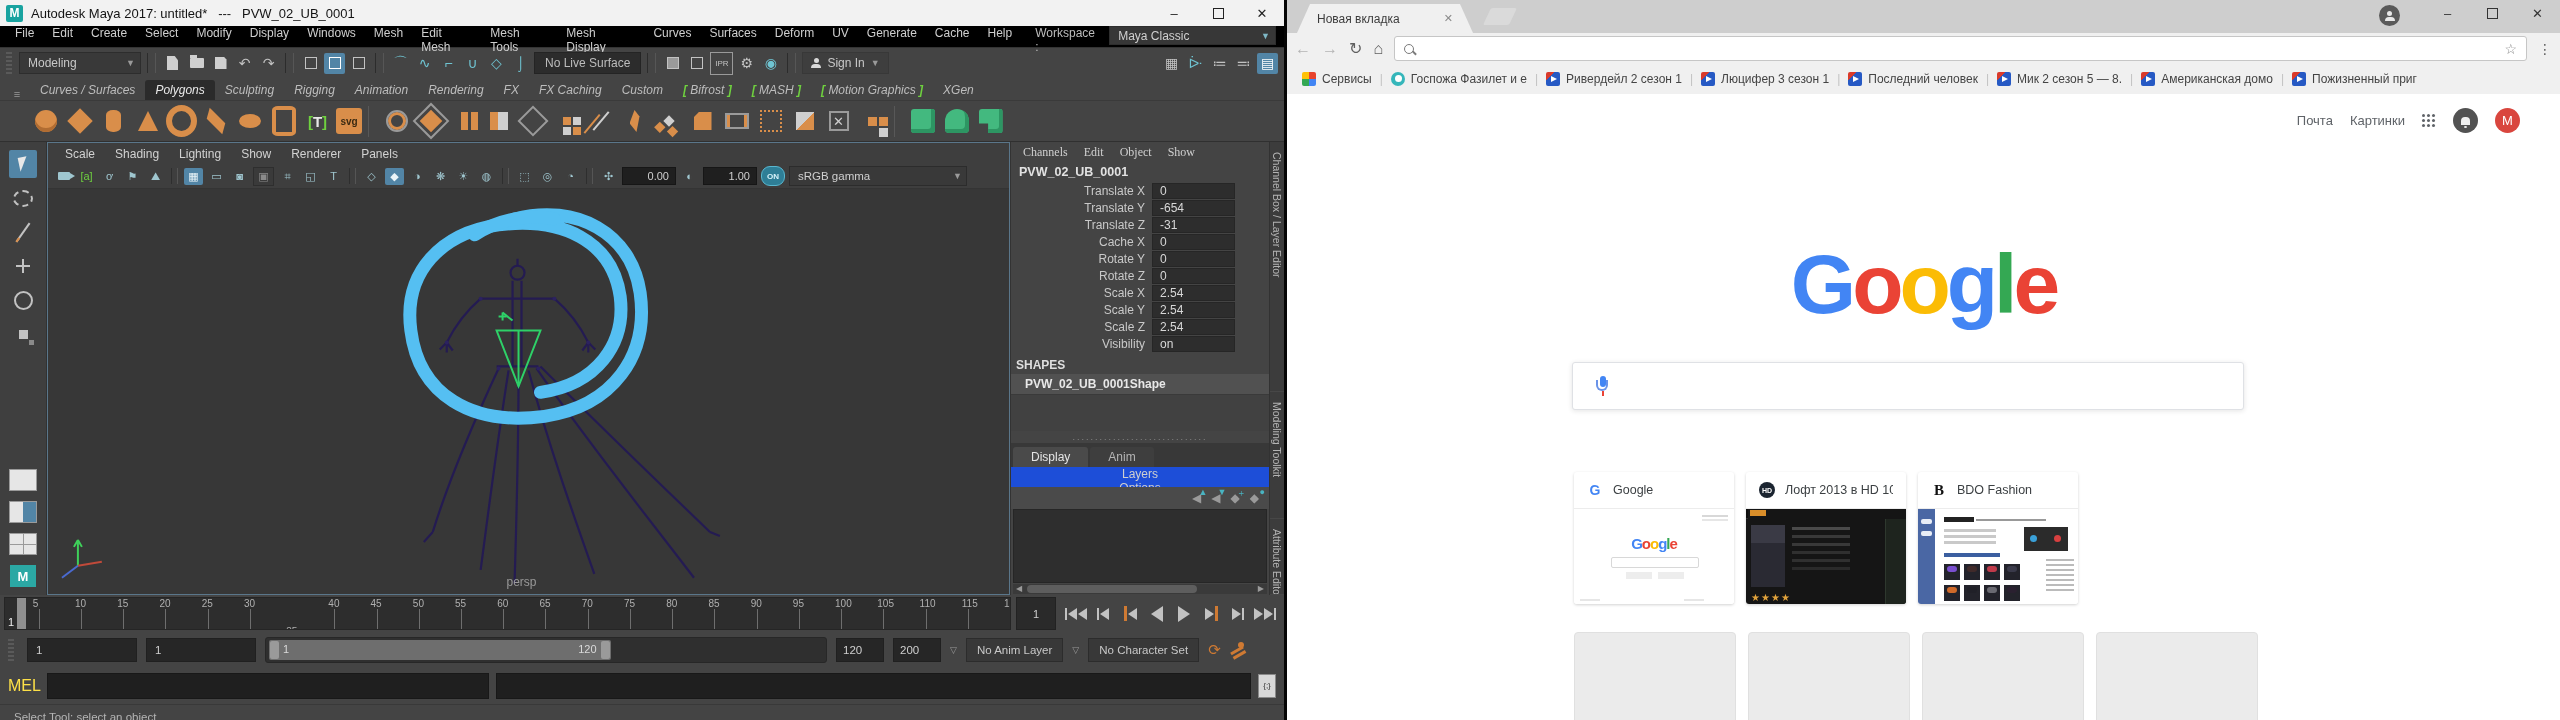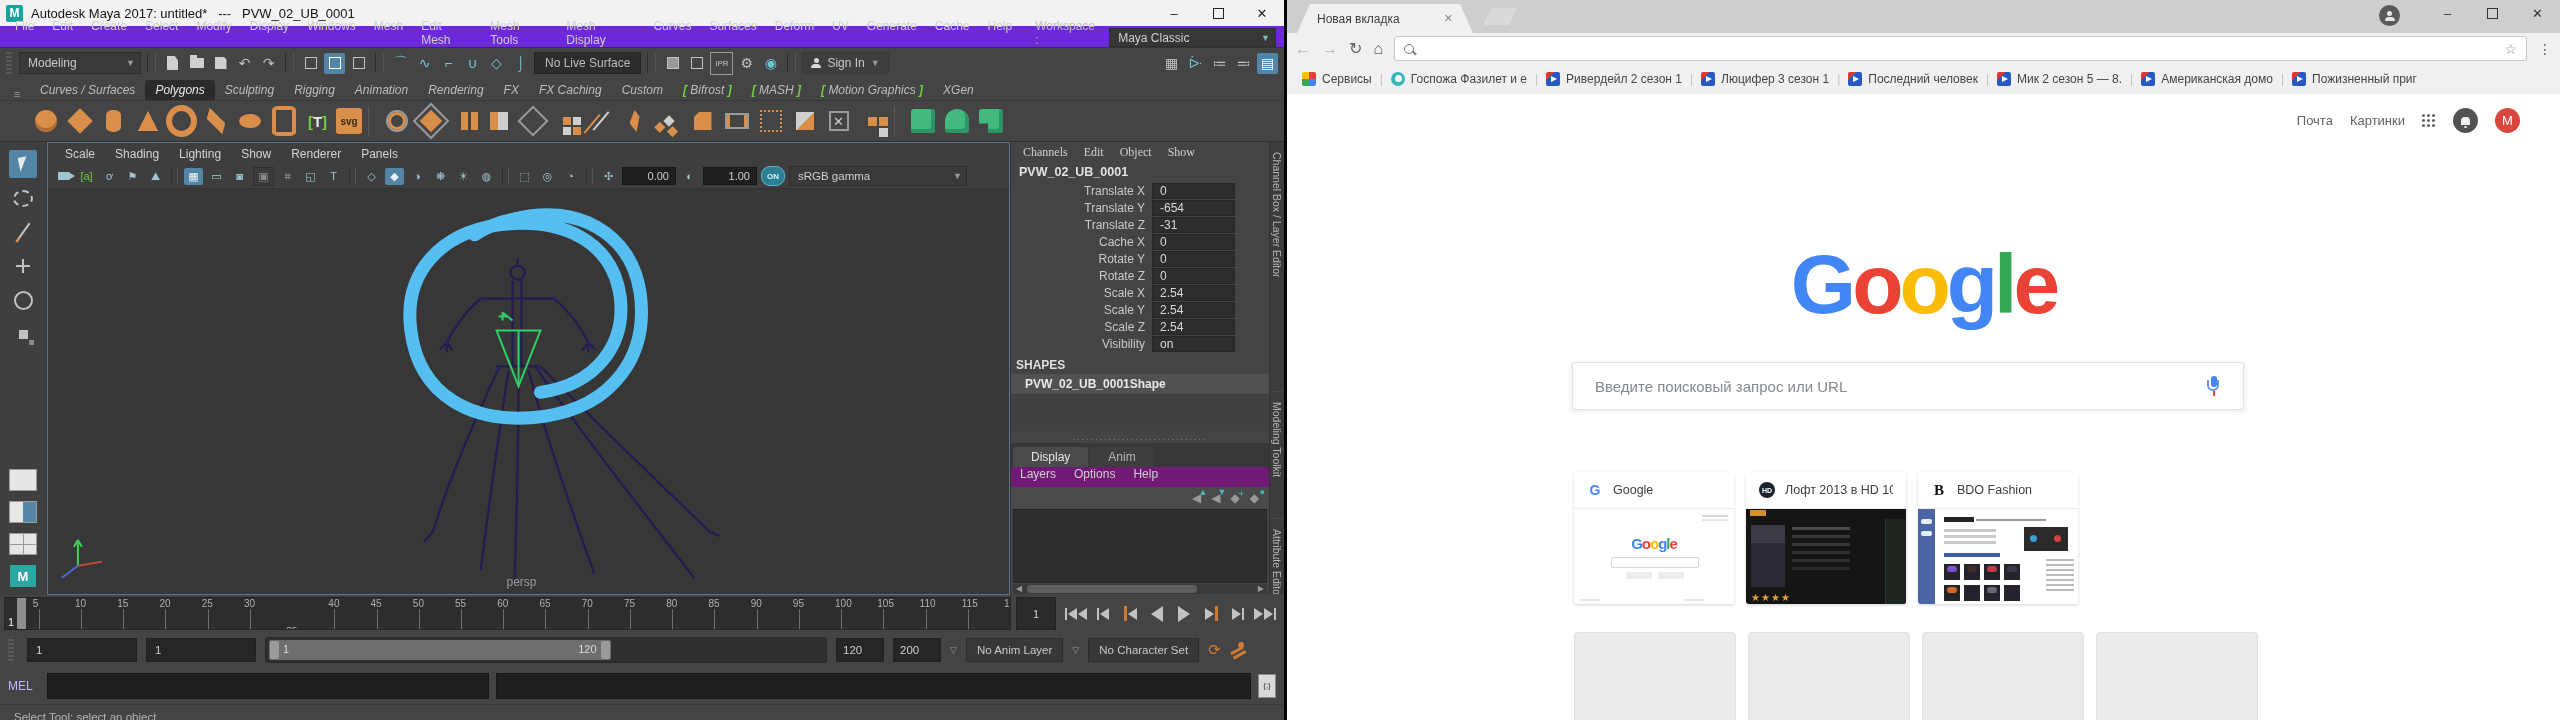--- a/index.html
+++ b/index.html
@@ -7,21 +7,21 @@
   .screen{position:absolute;left:0;top:0;width:2560px;height:720px;}
   
   .maya{position:absolute;left:0;top:0;width:1284px;height:720px;background:#434343;color:#c8c8c8;}
   .m-title{height:26px;background:#f2f2f2;color:#141414;font-size:13px;display:flex;align-items:center;padding-left:6px;}
   .m-appicon{width:17px;height:17px;background:#19a3a0;color:#fff;font-weight:bold;font-size:12px;
     display:flex;align-items:center;justify-content:center;border-radius:2px;}
   .m-title-text{margin-left:8px;white-space:pre;}
   .m-title-sp{flex:1;}
   .winbtn{width:44px;height:26px;display:flex;align-items:center;justify-content:center;color:#222;font-size:13px;}
   .maxbox{width:9px;height:9px;border:1px solid #222;}
-  .m-menubar{height:21px;background:#6d28d9;border-bottom:1px solid #343434;display:flex;align-items:flex-end;font-size:12px;color:#cfcfcf;padding-left:6px;}
+  .m-menubar{height:21px;background:#000000;border-bottom:1px solid #343434;display:flex;align-items:flex-start;font-size:12px;color:#cfcfcf;padding-left:6px;}
   .m-menu-item{padding:0 9px;cursor:default;}
   .ws-label{color:#bdbdbd;margin-left:14px;}
   .ws-select{width:158px;height:17px;background:#373737;border:1px solid #2e2e2e;margin:0 8px;display:flex;align-items:center;padding-left:8px;color:#d0d0d0;}
   .ws-select .dd{margin-left:auto;color:#7fb8c6;font-size:9px;padding-right:5px;}
   .m-status{height:30px;background:#444;display:flex;align-items:center;padding:0 6px;font-size:12px;gap:3px;}
   .grip{width:6px;height:22px;background:repeating-linear-gradient(#5a5a5a 0 2px,transparent 2px 4px);margin-right:4px;}
   .mode-select{width:112px;height:20px;background:#393939;border:1px solid #2d2d2d;display:flex;align-items:center;padding-left:8px;}
   .mode-select .dd{margin-left:auto;color:#9a9a9a;font-size:9px;padding-right:5px;}
   .sl-sep{width:7px;height:20px;border-left:1px solid #2c2c2c;border-right:1px solid #565656;margin:0 3px;}
   .sl-ic{width:21px;height:21px;display:flex;align-items:center;justify-content:center;color:#c2c2c2;font-size:14px;position:relative;}
@@ -119,21 +119,21 @@
   .cb-row{height:17px;display:flex;align-items:center;justify-content:flex-end;padding-right:34px;}
   .cb-lbl{color:#c9c9c9;margin-right:7px;}
   .cb-val{width:74px;height:14px;background:#2d2d2d;border:1px solid #262626;color:#d8d8d8;padding-left:7px;display:flex;align-items:center;}
   .cb-shapes{height:18px;font-weight:bold;color:#dedede;padding-left:5px;display:flex;align-items:center;margin-top:4px;}
   .cb-shapename{height:20px;background:#515151;font-weight:bold;color:#e8e8e8;padding-left:14px;display:flex;align-items:center;}
   .cb-void{height:36px;background:#414141;border-top:1px solid #3a3a3a;}
   .cb-dots{height:12px;color:#8a8a8a;font-size:9px;letter-spacing:2px;text-align:center;line-height:12px;}
   .lay-tabs{height:24px;background:#383838;display:flex;align-items:flex-end;padding-left:2px;gap:2px;}
   .lay-tab{padding:3px 18px;background:#3e3e3e;color:#b5b5b5;border-radius:3px 3px 0 0;}
   .lay-tab.active{background:#4a4a4a;color:#e4e4e4;}
-  .lay-menus{height:20px;display:flex;color:#cfcfcf;background:#701a75;}
+  .lay-menus{height:20px;display:flex;align-items:center;color:#cfcfcf;background:#1d4ed8;flex-direction:column;}
   .lay-menus span{padding:0 9px;}
   .lay-icons{height:22px;display:flex;align-items:center;justify-content:flex-end;gap:10px;padding-right:10px;background:#4a4a4a;}
   .lyr-ic{color:#9a9a9a;font-size:12px;position:relative;}
   .lyr-ic i{position:absolute;right:-6px;top:-4px;font-style:normal;color:#49b4c2;font-size:9px;}
   .lay-list{height:72px;background:#2e2e2e;border:1px solid #262626;margin:0 2px;}
   .lay-scroll{height:10px;margin:1px 2px;background:#3a3a3a;position:relative;}
   .lay-scroll .thumb{position:absolute;left:14px;top:1px;width:170px;height:8px;background:#5e5e5e;border-radius:4px;}
   .lay-scroll .arr{position:absolute;top:1px;color:#9a9a9a;font-size:8px;line-height:8px;}
   
   .side-tabs{width:14px;background:#3c3c3c;border-left:1px solid #323232;display:flex;flex-direction:column;}
@@ -163,21 +163,21 @@
   .rg-inner .lab{position:absolute;top:3px;color:#dadada;font-size:11px;}
   .rg-sm{width:40px;height:22px;background:#262626;border:1px solid #202020;color:#cfcfcf;display:flex;align-items:center;padding-left:6px;}
   .rg-dd{color:#9a9a9a;font-size:9px;}
   .rg-box{height:22px;background:#383838;border:1px solid #2c2c2c;color:#c8c8c8;display:flex;align-items:center;padding:0 10px;white-space:nowrap;}
   .rg-ic{color:#cf7a33;font-size:15px;}
   .runman{width:16px;height:16px;position:relative;}
   .runman:before{content:"";position:absolute;left:8px;top:0;width:6px;height:6px;border-radius:50%;background:#cf7a33;}
   .runman:after{content:"";position:absolute;left:0;top:7px;width:14px;height:3px;background:#cf7a33;transform:rotate(-30deg);box-shadow:0 5px 0 #cf7a33;}
   
   .m-mel{height:37px;display:flex;align-items:center;gap:7px;background:#444;padding:0 8px;}
-  .mel-label{color:#c4b5fd;font-size:12px;width:32px;}
+  .mel-label{color:#fde047;font-size:16px;width:32px;}
   .mel-input{width:440px;height:24px;background:#1f1f1f;border:1px solid #181818;}
   .mel-output{flex:1;height:24px;background:#1f1f1f;border:1px solid #181818;}
   .mel-ic{width:16px;height:22px;background:#d8d8d8;border:1px solid #8a8a8a;color:#333;font-size:8px;display:flex;align-items:center;justify-content:center;}
   .m-help{height:23px;background:#444;border-top:1px solid #393939;color:#b5b5b5;font-size:11.5px;display:flex;align-items:center;padding-left:14px;}
   
   .browser{position:absolute;left:1287px;top:0;width:1273px;height:720px;background:#cecece;}
   .b-tabstrip{height:33px;position:relative;}
   .b-tab{position:absolute;left:10px;top:4px;width:176px;height:29px;background:#f0f0f0;
     clip-path:polygon(0 100%,13px 0,calc(100% - 13px) 0,100% 100%);display:flex;align-items:center;padding:0 20px;box-sizing:border-box;}
   .b-tab-title{font-size:12px;color:#3c3c3c;flex:1;}
@@ -890,21 +890,20 @@
         <span class="gapps">
             <i></i>
           </span>
         <span class="bell-circle">
             <span class="bell"></span>
           </span>
         <span class="pg-avatar">М</span>
       </div>
       <div class="g-logo" id="g-logo"><span style="color:#4285F4">G</span><span style="color:#EA4335">o</span><span style="color:#FBBC05">o</span><span style="color:#4285F4">g</span><span style="color:#34A853">l</span><span style="color:#EA4335">e</span></div>
       <div class="g-search">
-        <span class="g-ph">Введите поисковый запрос или URL</span>
         <span class="mic">
             <span class="cap"></span>
             <span class="arc"></span>
             <span class="stem"></span>
           </span>
       </div>
       <div class="tiles" id="tiles">
           <div class="tile">
             <div class="tile-head">
               <span class="tile-fav fav-google">G</span>

